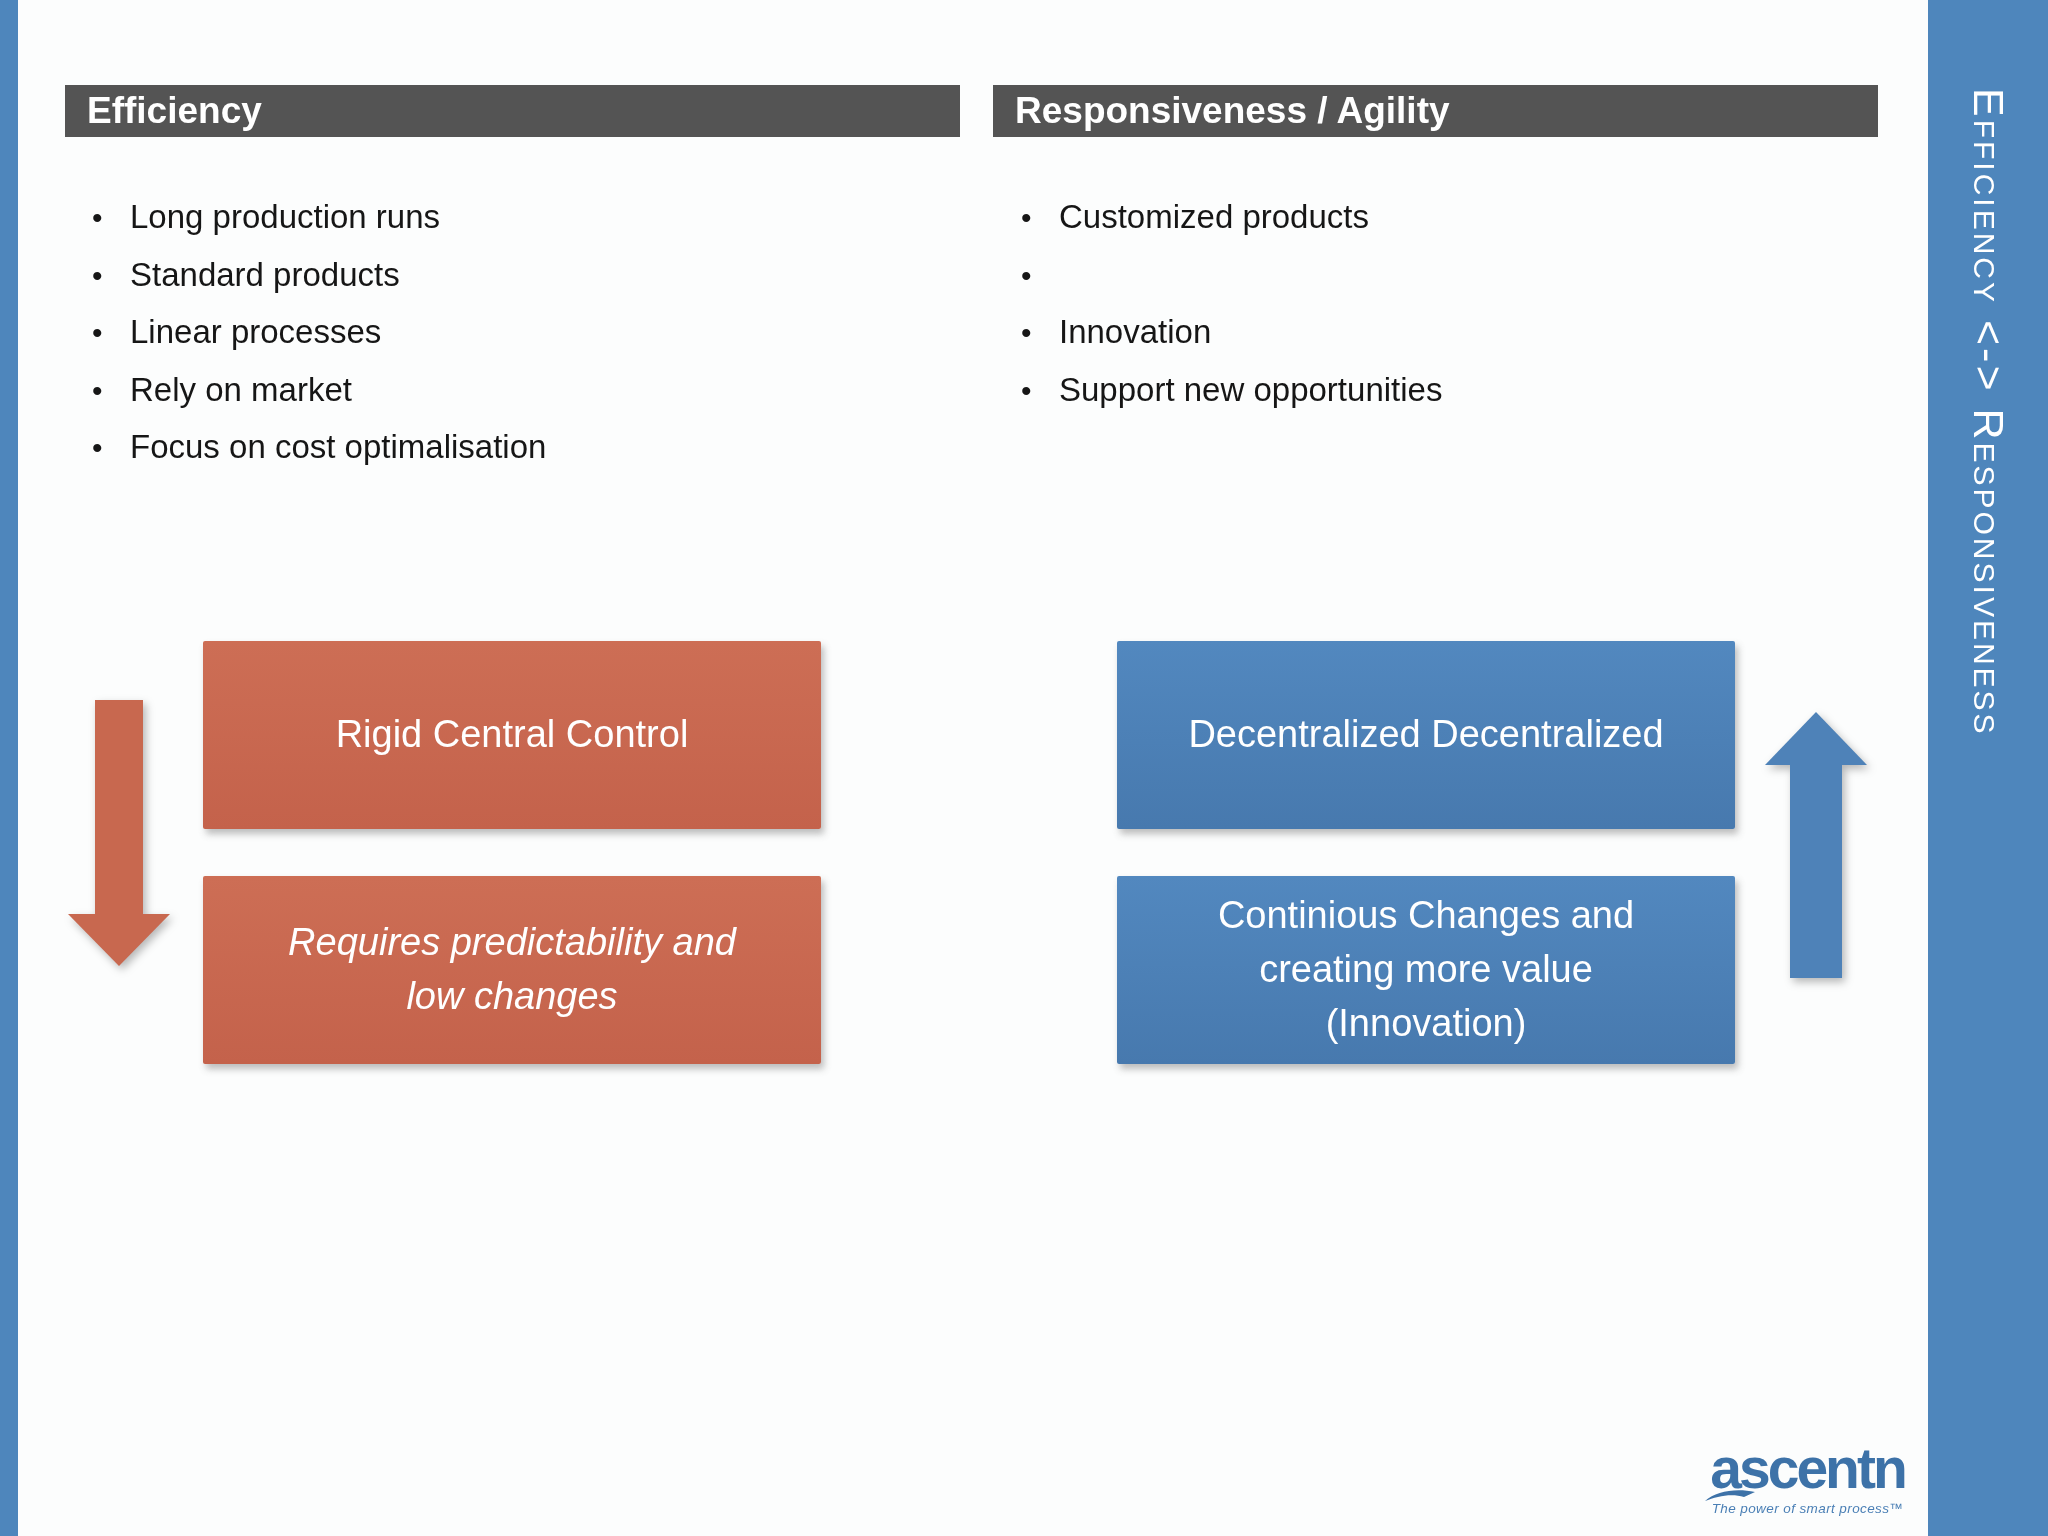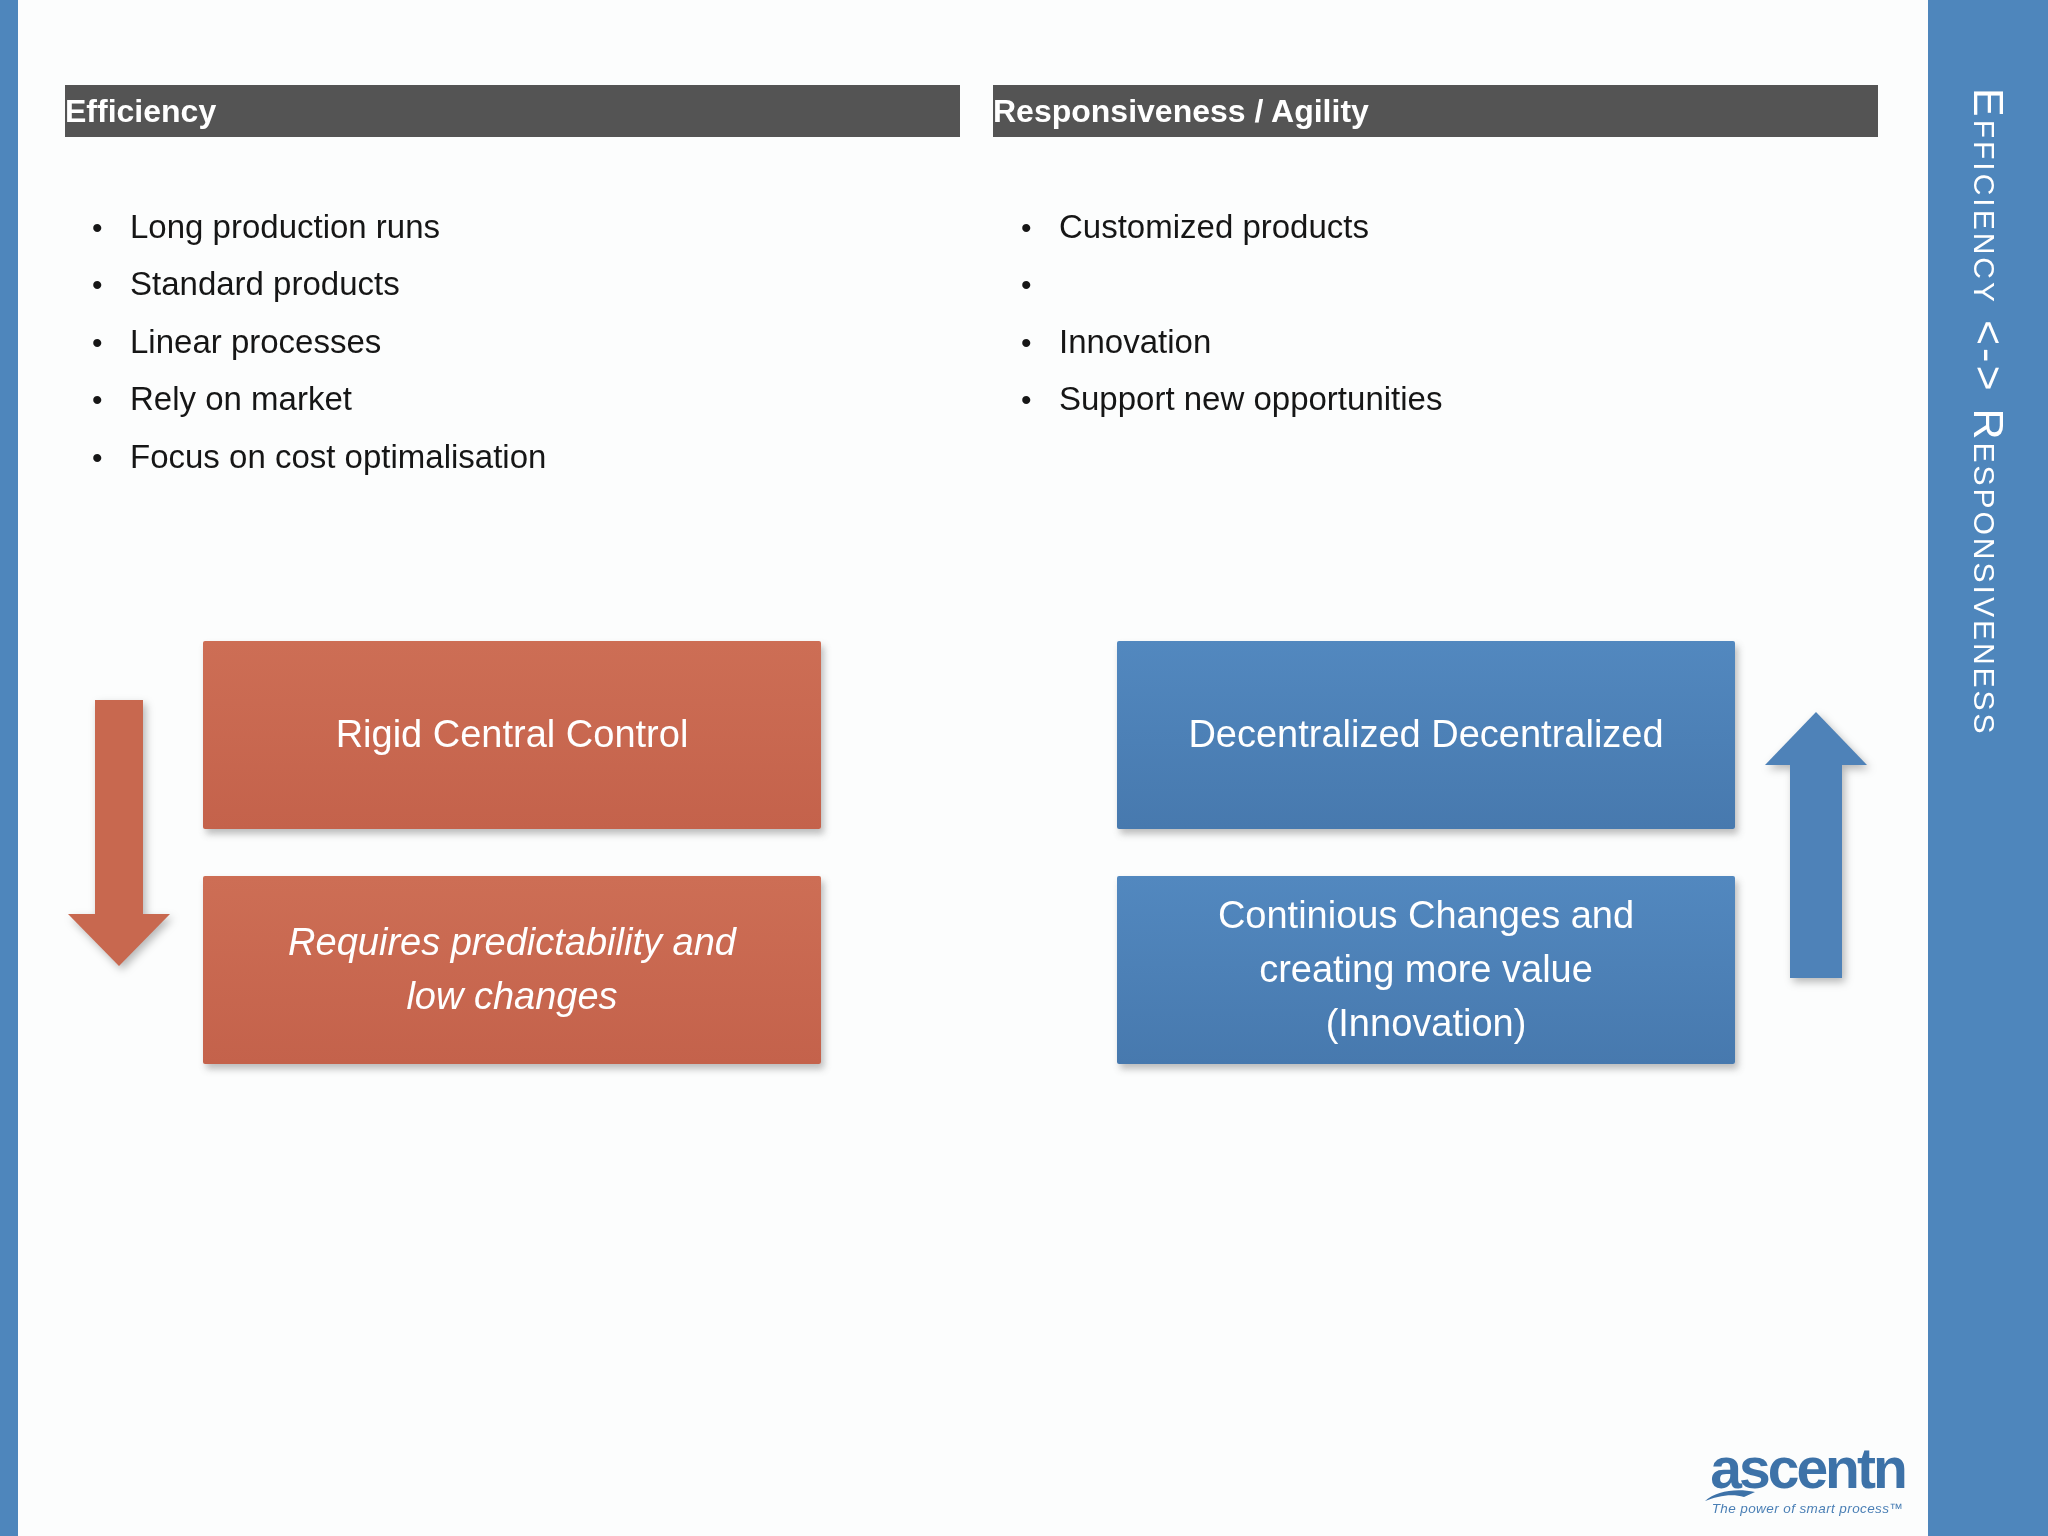--- a/index.html
+++ b/index.html
@@ -16,31 +16,31 @@
               display:flex; justify-content:center; }
   .sidebar-label {
     writing-mode:vertical-rl; margin-top:88px;
     color:#ffffff; font-size:43px; font-variant:small-caps;
     letter-spacing:3px; line-height:1; white-space:nowrap;
   }
 
   
   .header {
     position:absolute; top:85px; height:52px; background:#545454;
-    color:#ffffff; font-size:32px; font-weight:bold;
-    display:flex; align-items:center; box-sizing:border-box;
+    color:#ffffff; font-size:37px; font-weight:bold;
+    display:flex; align-items:center; padding-left:22px; box-sizing:border-box;
   }
   .header-left  { left:65px;  width:895px; }
   .header-right { left:993px; width:885px; }
 
   
   .bullets { position:absolute; top:198px; margin:0; padding:0; list-style:none; }
   .bullets-left  { left:92px; }
   .bullets-right { left:1021px; }
-  .bullets li { height:57.5px; display:flex; align-items:center; color:#161616; font-size:33px; }
+  .bullets li { height:57.5px; display:flex; color:#161616; font-size:33px; }
   .dot { width:38px; flex:0 0 38px; }
   .dot::before { content:"•"; font-size:30px; color:#161616; }
 
   
   .box {
     position:absolute; width:618px; height:188px; border-radius:2px;
     color:#ffffff; font-size:38px; text-align:center; line-height:1.42;
     display:flex; align-items:center; justify-content:center;
     box-shadow:3px 5px 7px rgba(110,110,110,0.45);
     box-sizing:border-box; padding:0 30px;

